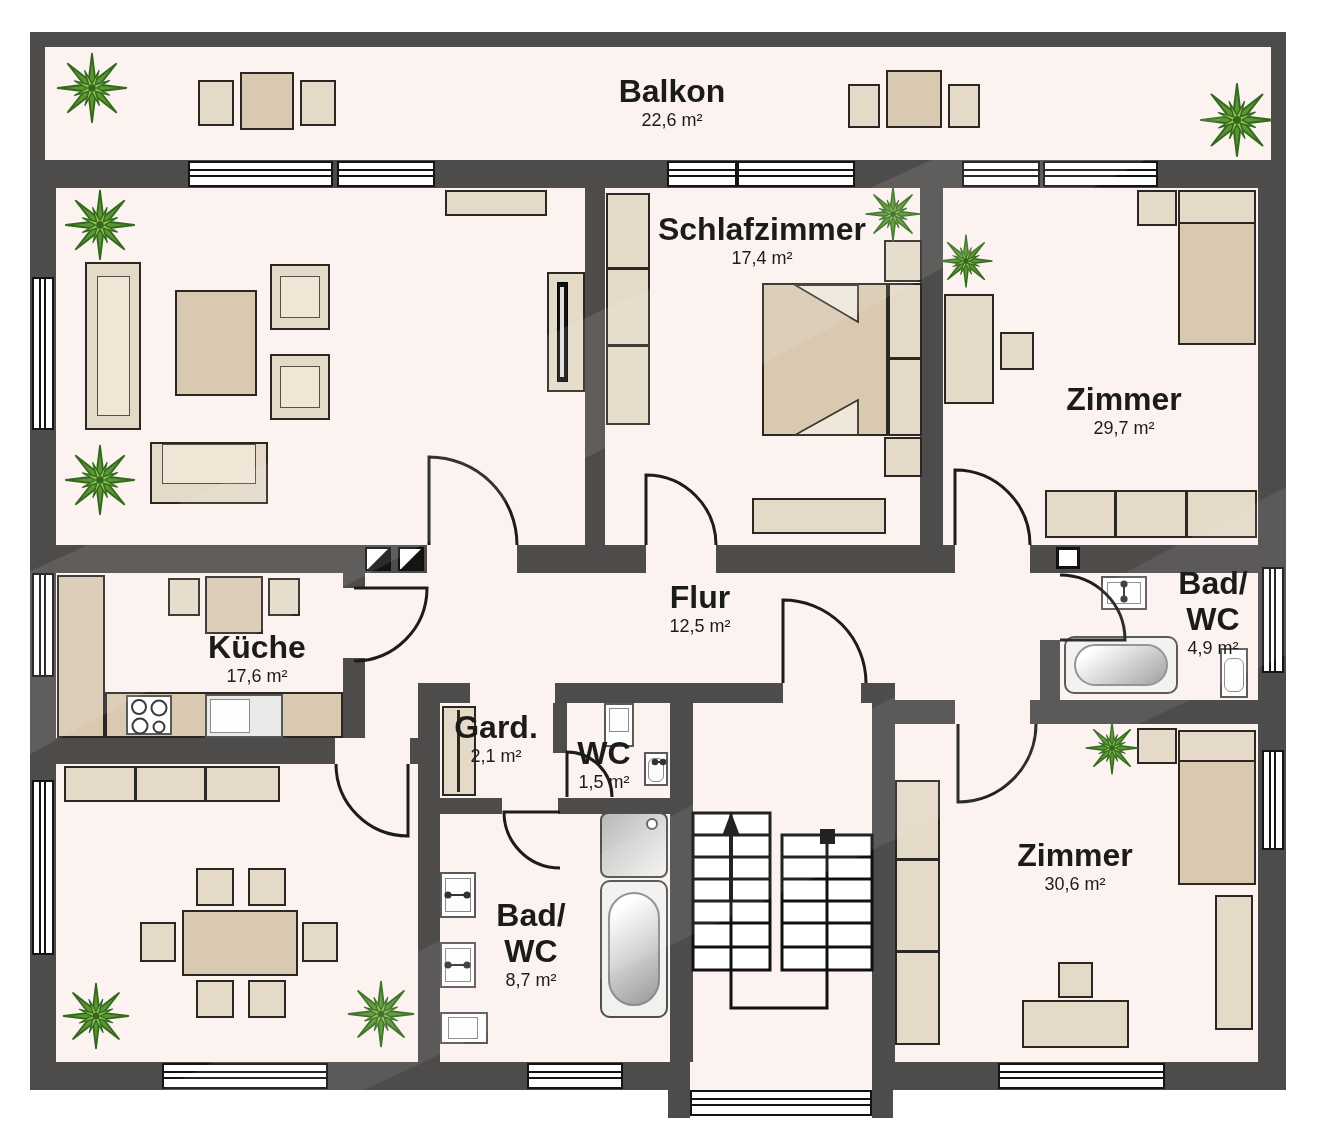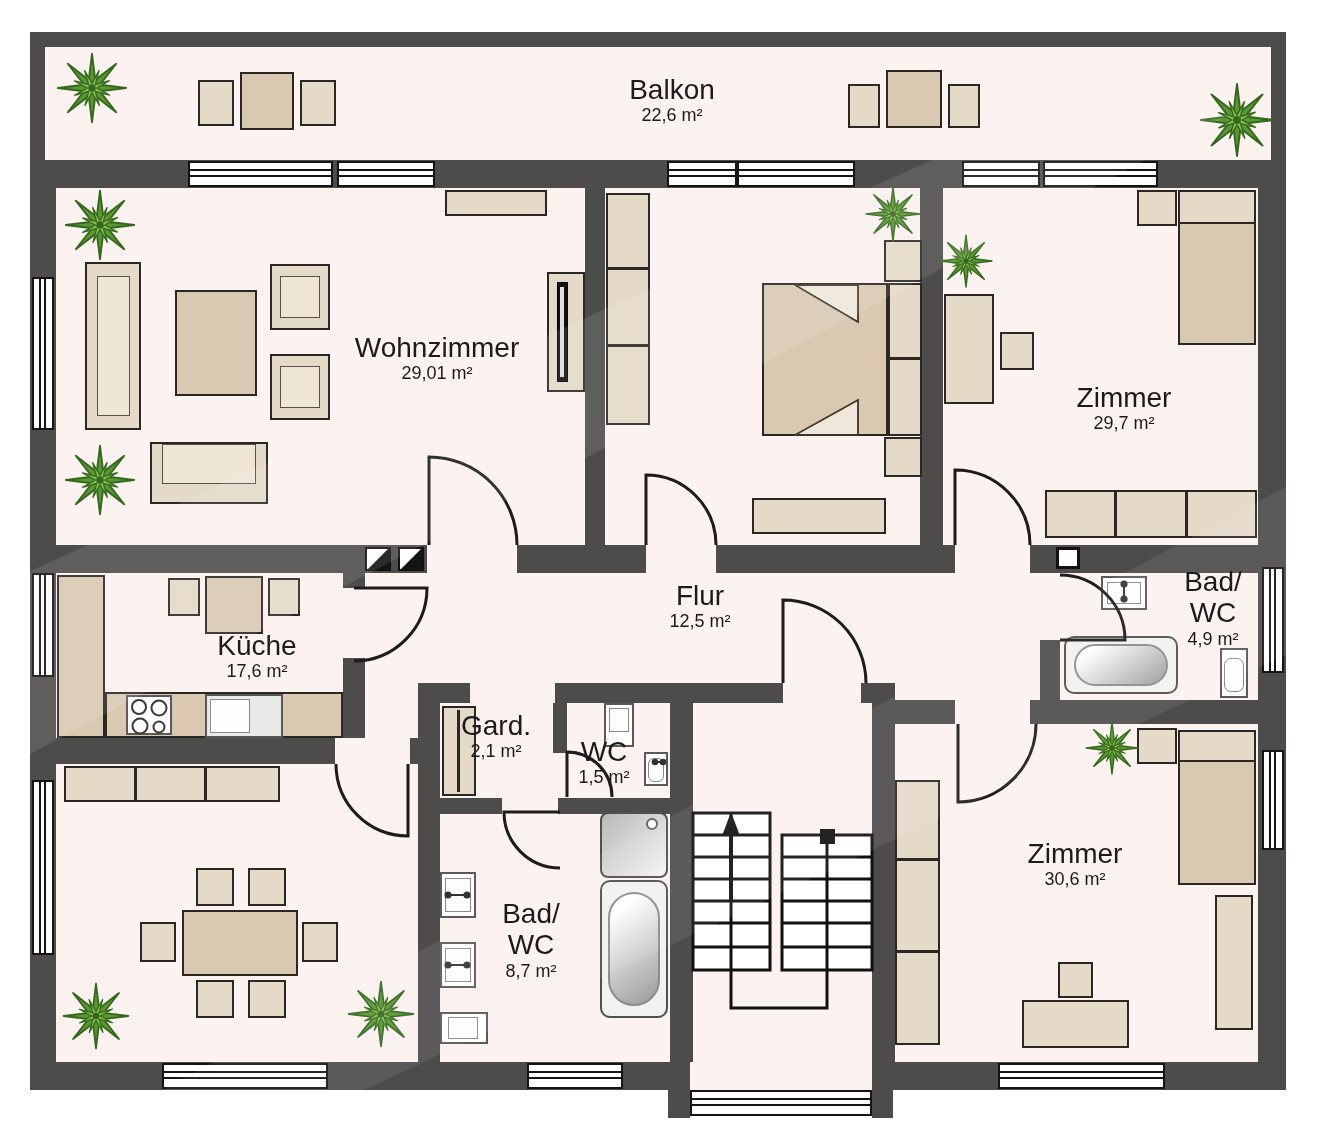--- a/index.html
+++ b/index.html
@@ -21,21 +21,21 @@
   .graybox{position:absolute;background:#e9e9e7;border:2px solid #555;box-sizing:border-box;}
   .shaft{position:absolute;border:2px solid #111;background:linear-gradient(135deg,#fff 49%,#141414 51%);box-sizing:border-box;}
   .shaft-plain{position:absolute;border:3px solid #111;background:#fff;box-sizing:border-box;}
   .tub{position:absolute;background:#f1f1ef;border:2px solid #4f4f4f;border-radius:10px;box-sizing:border-box;}
   .tub-i{position:absolute;border:2px solid #8c8c8c;border-radius:34px;
          background:linear-gradient(145deg,#ffffff 15%,#9f9f9d 95%);box-sizing:border-box;}
   .shower{position:absolute;background:linear-gradient(135deg,#b9b9b7,#f4f4f2);border:2px solid #4f4f4f;border-radius:8px;box-sizing:border-box;}
   .tv{position:absolute;background:#111;border:1px solid #000;box-sizing:border-box;}
   .tv-i{position:absolute;background:#dedede;}
   .room-label{position:absolute;transform:translateX(-50%);text-align:center;color:var(--label-text);z-index:30;}
-  .room-name{font-size:28px;line-height:1.12;white-space:pre-line;}
+  .room-name{font-size:32px;line-height:1.12;white-space:pre-line;font-weight:bold;}
   .room-area{font-size:18px;line-height:1.2;}
   svg.overlay{position:absolute;left:0;top:0;z-index:20;pointer-events:none;}
   .door{fill:none;stroke:#1c1c1c;stroke-width:3;}
   .stair{fill:none;stroke:var(--stair-line);stroke-width:3;}
   .stairfill{fill:#fff;stroke:var(--stair-line);stroke-width:3;}
 </style>
 </head>
 <body>
 
 <div class="plan">
@@ -308,23 +308,23 @@
     <g>
       <polygon points="0,770 0,585 1030,115 1230,115" fill="#ffffff" opacity="0.10"></polygon>
       <polygon points="1317,470 1317,640 250,1144 60,1144" fill="#ffffff" opacity="0.08"></polygon>
     </g>
   </svg>
 
   <div class="room-label" style="left:672px;top:74px">
     <div class="room-name">Balkon</div>
     <div class="room-area">22,6 m²</div>
   </div>
-  <div class="room-label" style="left:437px;top:332px">
-    <div class="room-name">Wohnzimmer</div>
-    <div class="room-area">29,01 m²</div>
+  <div class="room-label" style="left:762px;top:212px">
+    <div class="room-name">Schlafzimmer</div>
+    <div class="room-area">17,4 m²</div>
   </div>
   <div class="room-label" style="left:1124px;top:382px">
     <div class="room-name">Zimmer</div>
     <div class="room-area">29,7 m²</div>
   </div>
   <div class="room-label" style="left:257px;top:630px">
     <div class="room-name">Küche</div>
     <div class="room-area">17,6 m²</div>
   </div>
   <div class="room-label" style="left:700px;top:580px">

